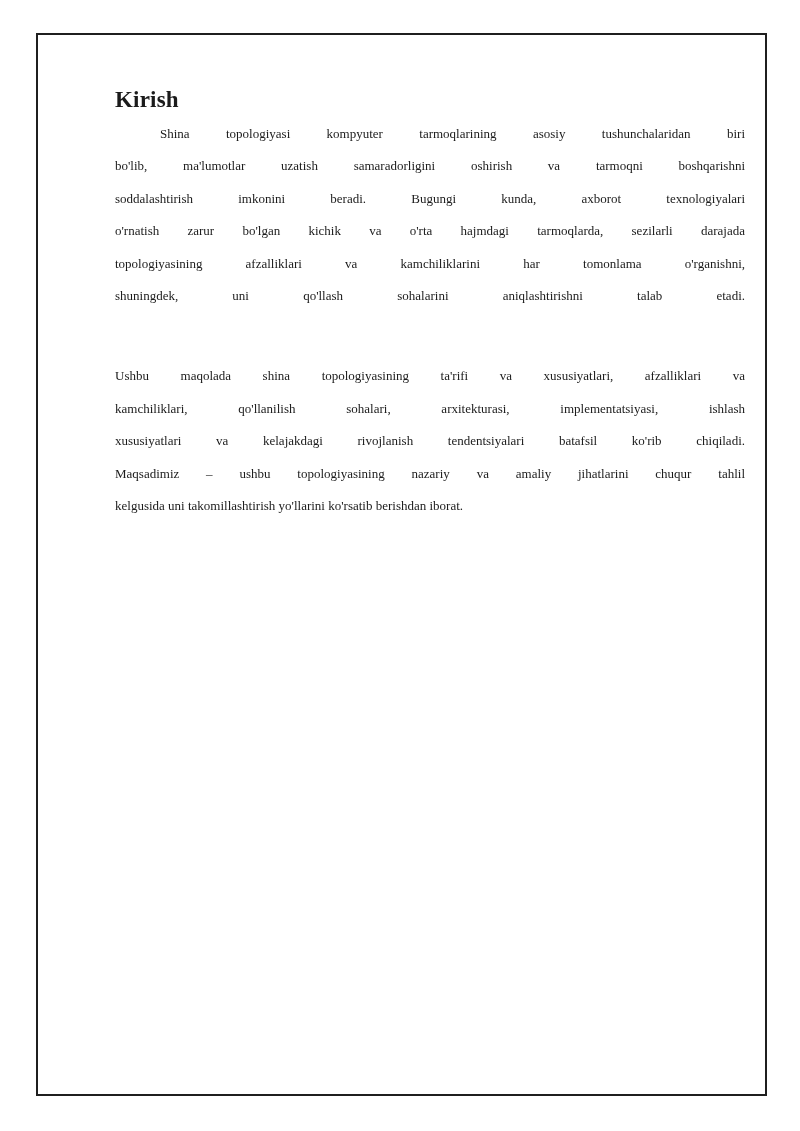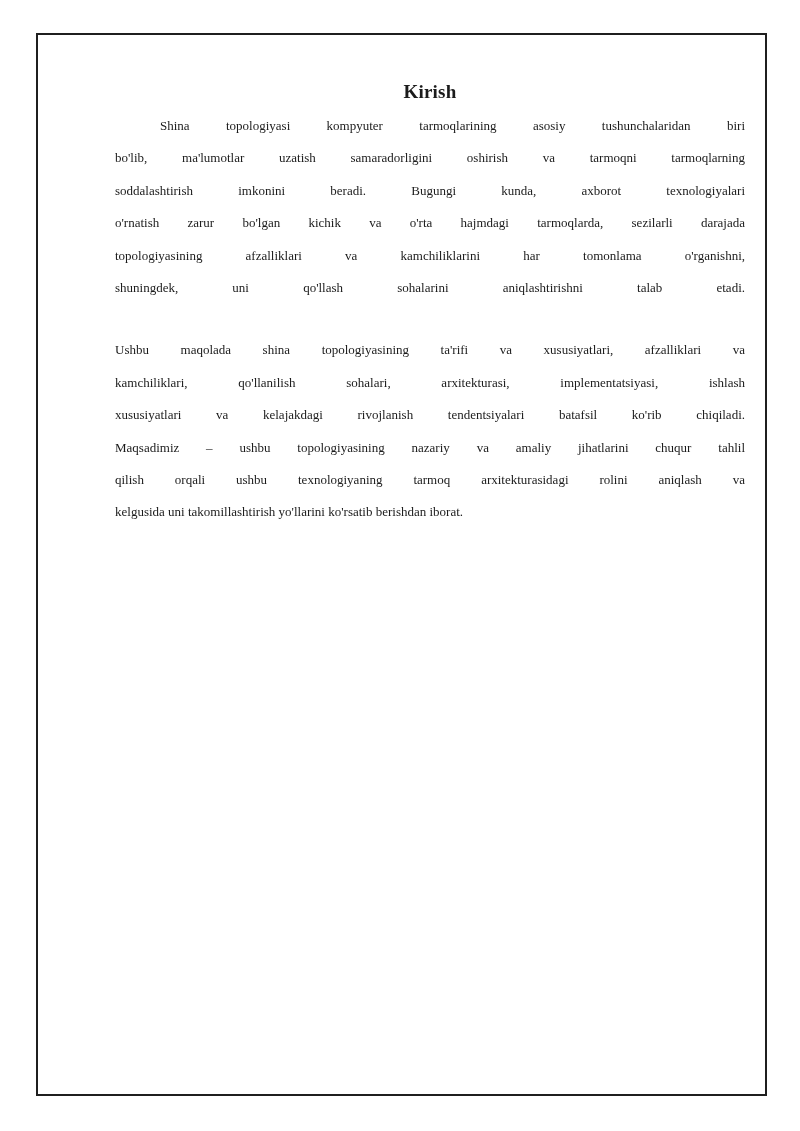--- a/index.html
+++ b/index.html
@@ -25,32 +25,31 @@
     box-sizing: border-box;
     background: #ffffff;
   }
   .content {
     position: absolute;
     left: 115px;
     top: 71px;
     width: 630px;
   }
   .title {
-    margin: 8px 0 6px 0;
-    font-size: 19px;
+    margin: 16px 0 6px 0;
+    font-size: 23px;
     line-height: 25px;
     font-weight: bold;
-    text-align: center;
     letter-spacing: 0.2px;
   }
   .para {
     margin: 0;
   }
   .para-2 {
-    margin-top: 30px;
+    margin-top: 48px;
   }
   .line {
     font-size: 13px;
     line-height: 32.4px;
     height: 32.4px;
     overflow: hidden;
     text-align: justify;
     text-align-last: justify;
     white-space: normal;
   }
@@ -66,29 +65,28 @@
 <body>
 
 <div class="page-border"></div>
 
 <div class="content">
 
   <h1 class="title">Kirish</h1>
 
   <div class="para para-1">
     <div class="line indent">Shina topologiyasi kompyuter tarmoqlarining asosiy tushunchalaridan biri</div>
-    <div class="line">bo'lib, ma'lumotlar uzatish samaradorligini oshirish va tarmoqni tarmoqlarning</div>
+    <div class="line">bo'lib, ma'lumotlar uzatish samaradorligini oshirish va tarmoqni boshqarishni</div>
     <div class="line">soddalashtirish imkonini beradi. Bugungi kunda, axborot texnologiyalari</div>
     <div class="line">o'rnatish zarur bo'lgan kichik va o'rta hajmdagi tarmoqlarda, sezilarli darajada</div>
     <div class="line">topologiyasining afzalliklari va kamchiliklarini har tomonlama o'rganishni,</div>
     <div class="line">shuningdek, uni qo'llash sohalarini aniqlashtirishni talab etadi.</div>
   </div>
 
   <div class="para para-2">
     <div class="line">Ushbu maqolada shina topologiyasining ta'rifi va xususiyatlari, afzalliklari va</div>
     <div class="line">kamchiliklari, qo'llanilish sohalari, arxitekturasi, implementatsiyasi, ishlash</div>
     <div class="line">xususiyatlari va kelajakdagi rivojlanish tendentsiyalari batafsil ko'rib chiqiladi.</div>
     <div class="line">Maqsadimiz – ushbu topologiyasining nazariy va amaliy jihatlarini chuqur tahlil</div>
-    <div class="line">qilish orqali ushbu texnologiyaning tarmoq arxitekturasidagi rolini aniqlash va</div>
     <div class="line last">kelgusida uni takomillashtirish yo'llarini ko'rsatib berishdan iborat.</div>
   </div>
 
 </div>
 
 </body></html>

